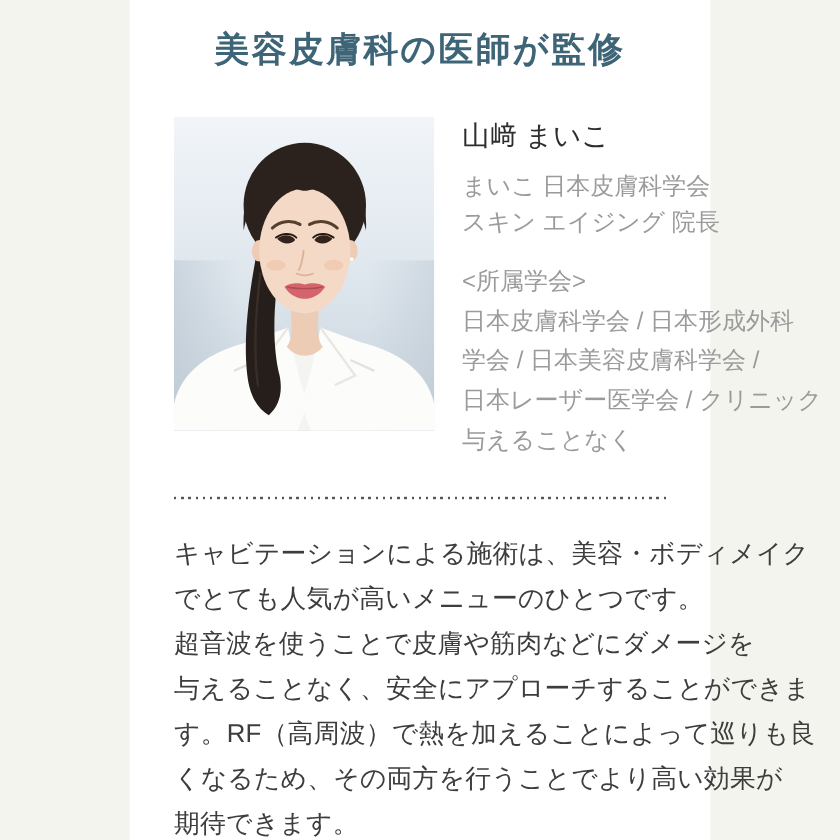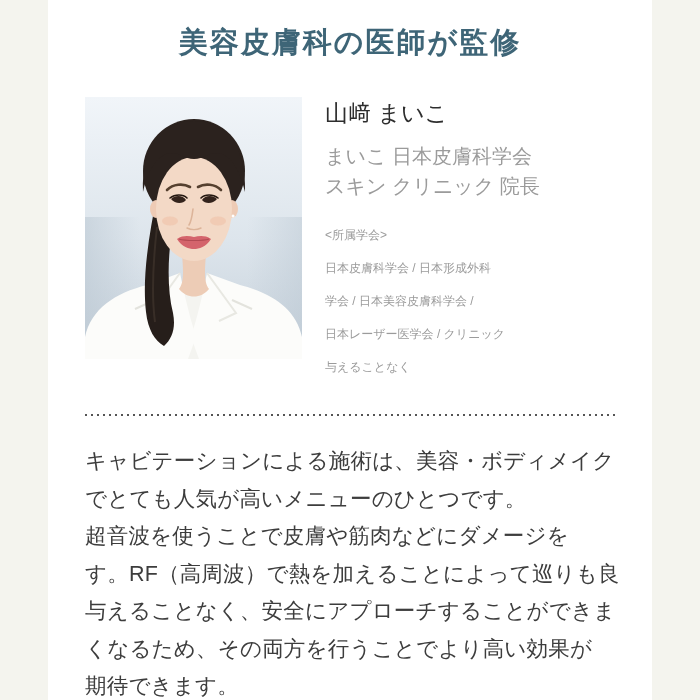--- a/index.html
+++ b/index.html
@@ -3,21 +3,21 @@
 <meta charset="utf-8">
 <style>
   html,body{margin:0;padding:0;}
   body{
     width:700px;height:700px;
     background:#f4f4ee;
     font-family:"Liberation Sans","DejaVu Sans",sans-serif;
     overflow:hidden;
   }
   .card{
-    width:604px;height:700px;
+    width:484px;height:700px;
     margin:0 auto;
     background:#ffffff;
     box-sizing:border-box;
     padding:26px 37px 0 37px;
   }
   .page-title{
     margin:0;
     font-size:29px;
     font-weight:bold;
     letter-spacing:2px;
@@ -50,21 +50,21 @@
   }
   .clinic{
     margin-top:13px;
     font-size:20px;
     color:#9b9b9b;
     line-height:30px;
   }
   .clinic div{white-space:nowrap;}
   .affiliations{
     margin-top:18px;
-    font-size:12px;
+    font-size:20px;
     color:#9b9b9b;
     line-height:33px;
   }
   .affiliations div{white-space:nowrap;}
   .dotted-divider{
     margin-top:30px;
     height:2px;
     background-image:repeating-linear-gradient(to right,#555 0 2px,transparent 2px 6px);
   }
   .bio{
@@ -149,38 +149,38 @@
                  C121,150 114,152 109,152 C104,152 97,150 92,142 Z" fill="#d4646c"></path>
         <path d="M94,142 C100,144 118,144 124,142" fill="none" stroke="#b24a53" stroke-width="1.2"></path>
       </svg>
     </div>
 
     <div class="info">
       <div class="doctor-name">山﨑 まいこ</div>
 
       <div class="clinic">
         <div>まいこ 日本皮膚科学会</div>
-        <div>スキン クリニック 院長</div>
+        <div>スキン エイジング 院長</div>
       </div>
 
       <div class="affiliations">
         <div>&lt;所属学会&gt;</div>
         <div>日本皮膚科学会 / 日本形成外科</div>
         <div>学会 / 日本美容皮膚科学会 /</div>
         <div>日本レーザー医学会 / クリニック</div>
         <div>与えることなく</div>
       </div>
     </div>
   </div>
 
   <div class="dotted-divider"></div>
 
   <div class="bio">
     <div>キャビテーションによる施術は、美容・ボディメイク</div>
     <div>でとても人気が高いメニューのひとつです。</div>
     <div>超音波を使うことで皮膚や筋肉などにダメージを</div>
+    <div>与えることなく、安全にアプローチすることができま</div>
     <div>す。RF（高周波）で熱を加えることによって巡りも良</div>
-    <div>与えることなく、安全にアプローチすることができま</div>
     <div>くなるため、その両方を行うことでより高い効果が</div>
     <div>期待できます。</div>
   </div>
 
 </div>
 
 </body></html>

